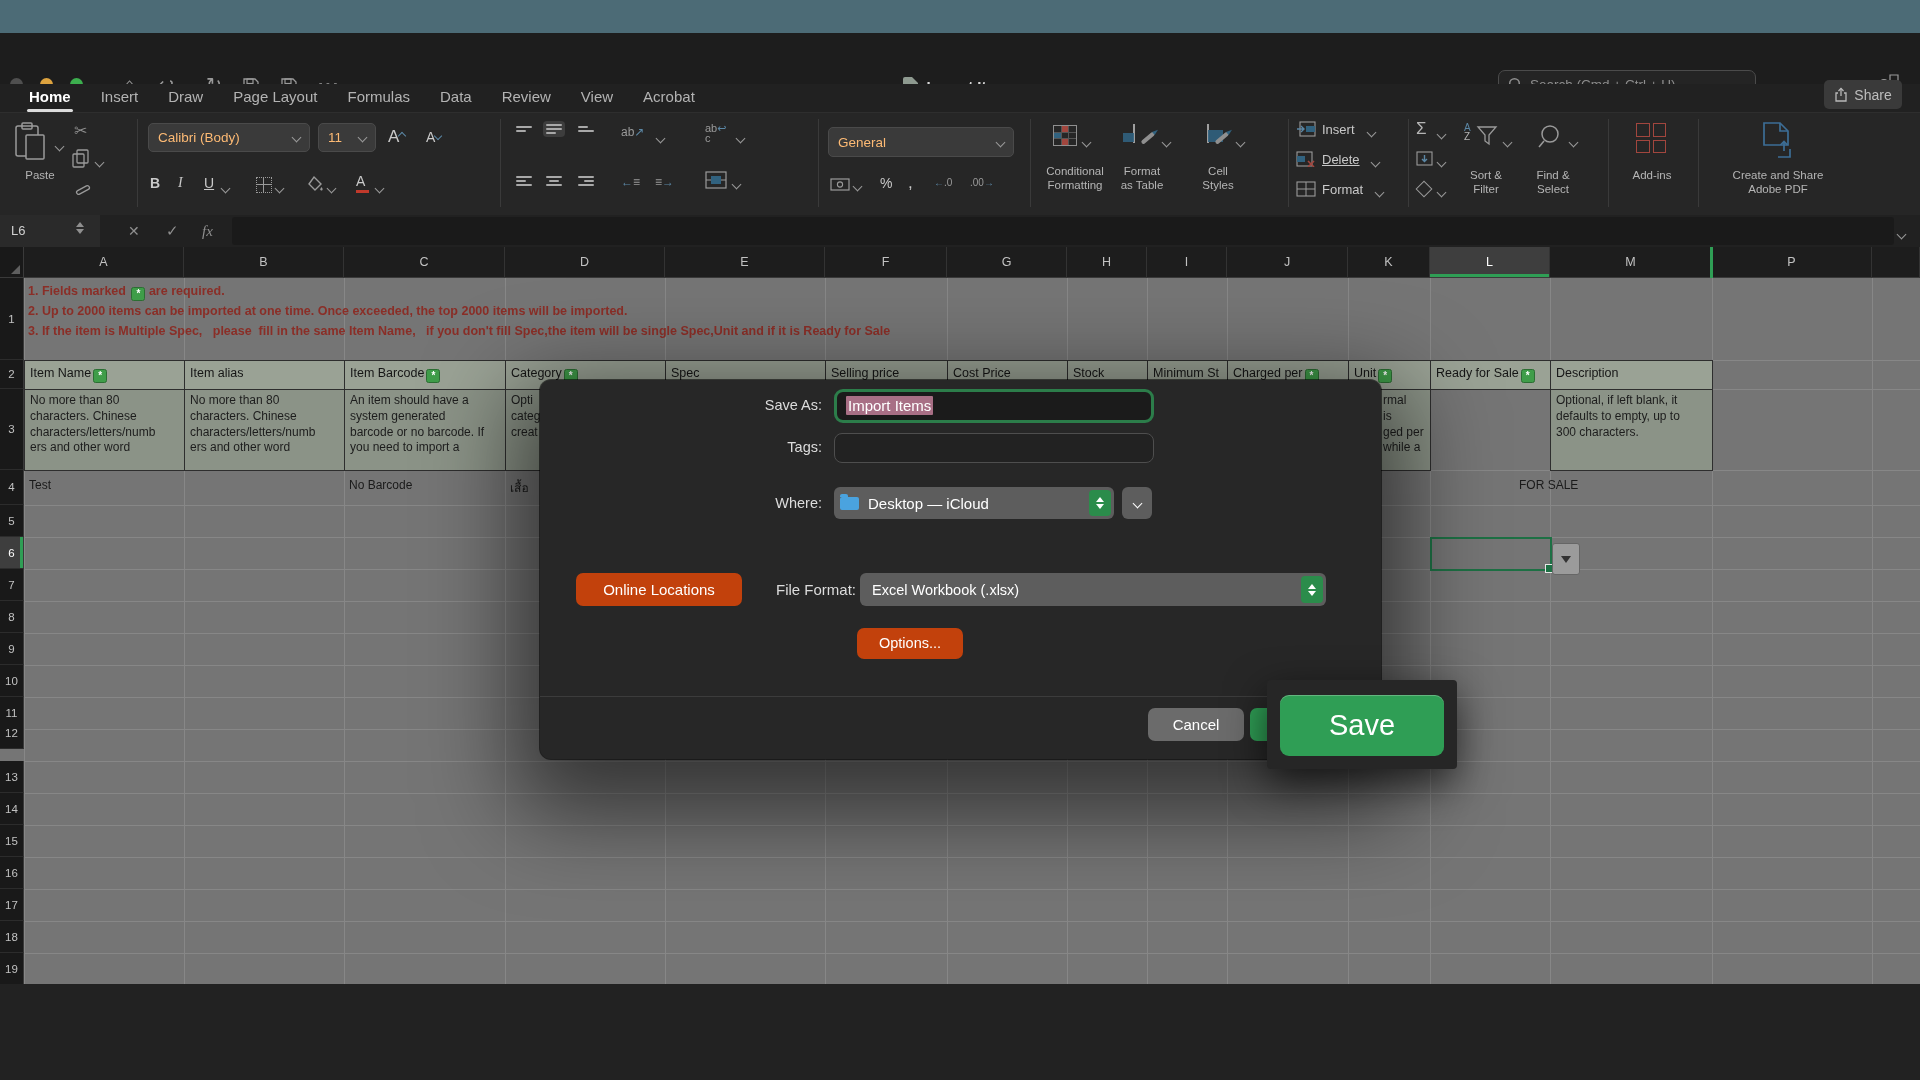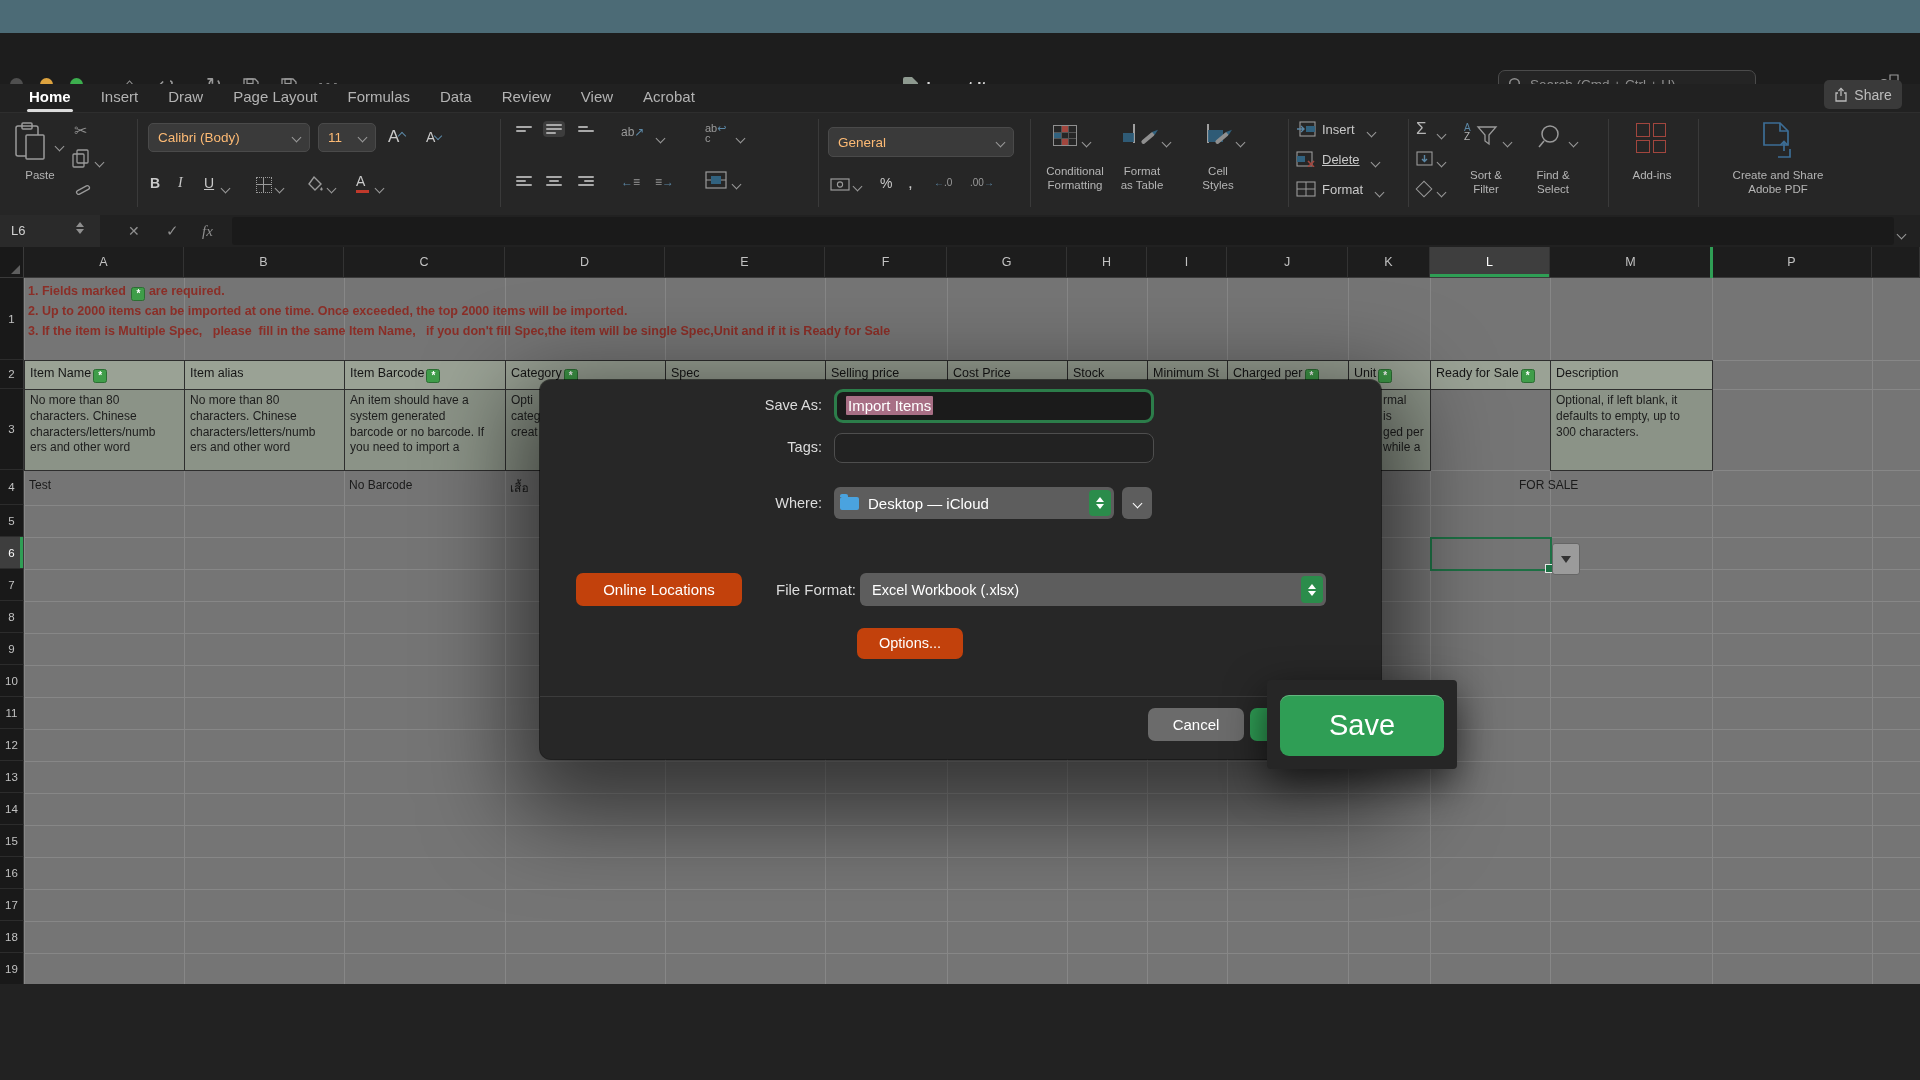--- a/index.html
+++ b/index.html
@@ -497,21 +497,21 @@
       <div class="rownum" style="top: 113px; height: 29px;">2</div>
       <div class="rownum" style="top: 142px; height: 81px;">3</div>
       <div class="rownum" style="top: 223px; height: 35px;">4</div>
       <div class="rownum" style="top: 258px; height: 32px;">5</div>
       <div class="rownum hl" style="top: 290px; height: 32px;">6</div>
       <div class="rownum" style="top: 322px; height: 32px;">7</div>
       <div class="rownum" style="top: 354px; height: 32px;">8</div>
       <div class="rownum" style="top: 386px; height: 32px;">9</div>
       <div class="rownum" style="top: 418px; height: 32px;">10</div>
       <div class="rownum" style="top: 450px; height: 32px;">11</div>
-      <div class="rownum" style="top: 482px; height: 32px;">12</div>
+      <div class="rownum" style="top: 470px; height: 32px;">12</div>
       <div class="rownum" style="top: 514px; height: 32px;">13</div>
       <div class="rownum" style="top: 546px; height: 32px;">14</div>
       <div class="rownum" style="top: 578px; height: 32px;">15</div>
       <div class="rownum" style="top: 610px; height: 32px;">16</div>
       <div class="rownum" style="top: 642px; height: 32px;">17</div>
       <div class="rownum" style="top: 674px; height: 32px;">18</div>
       <div class="rownum" style="top: 706px; height: 32px;">19</div>
       <div class="rownum" style="top: 738px; height: 32px;">20</div>
       <div class="rownum" style="top: 770px; height: 26px;">21</div>
       <div class="note" style="left: 28px; top: 37px;">1. Fields marked <span class="badge">*</span> are required.</div>

